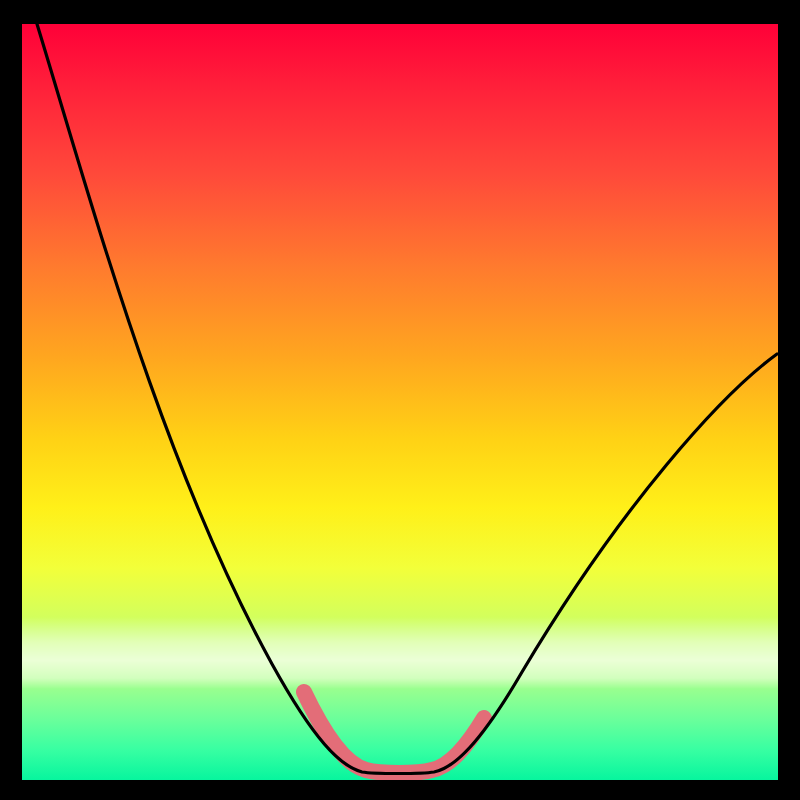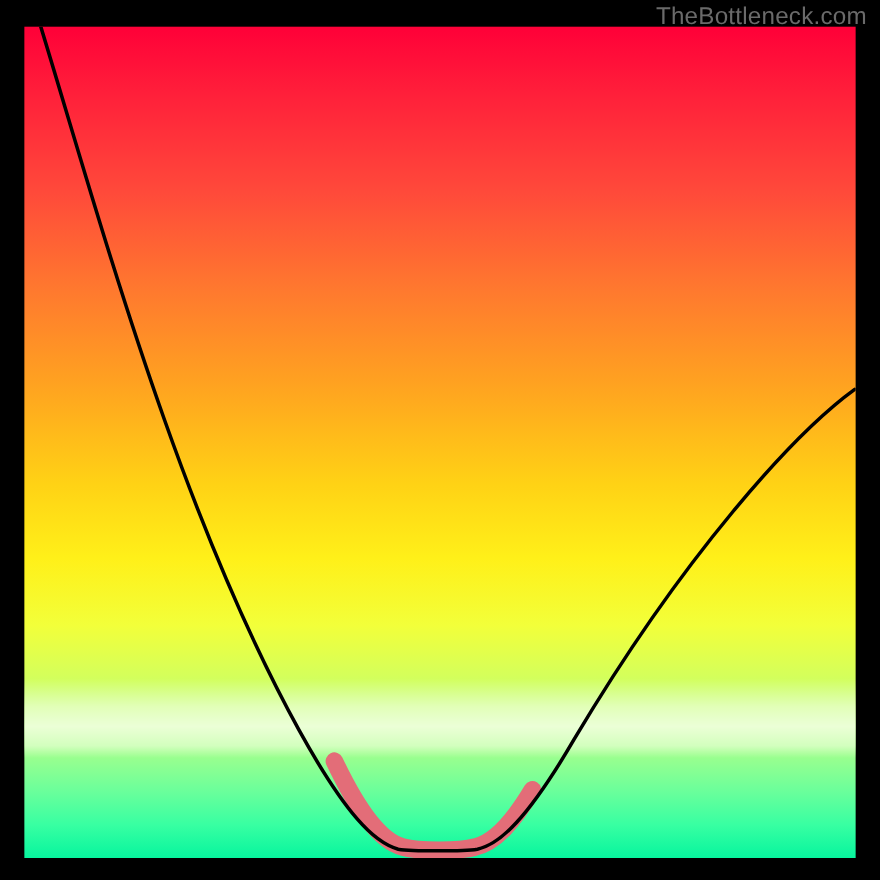--- a/index.html
+++ b/index.html
@@ -82,21 +82,20 @@
     inset: 0;
     width: 100%;
     height: 100%;
   }
 </style>
 </head>
 <body>
 
 <div class="stage">
 
-  <div class="watermark">TheBottleneck.com</div>
 
   <div class="plot">
     <div class="gradient"></div>
     <div class="pale-band"></div>
 
     <svg class="curves" viewBox="0 0 756 756" preserveAspectRatio="none">
 
       <path fill="none" stroke-linecap="round" stroke-linejoin="round" d="M 282 668 C 302 710, 322 740, 344 746 C 358 750, 396 750, 410 746 C 428 742, 444 724, 462 694" stroke="#e36d78" stroke-width="16"></path>
 
       <path fill="none" stroke-linecap="round" stroke-linejoin="round" d="M 15 0 C 70 180, 140 440, 250 640 C 292 716, 318 742, 340 748 C 352 750, 400 750, 412 748 C 432 744, 458 720, 500 648 C 600 480, 700 370, 755 330" stroke="#000000" stroke-width="3.2"></path>

